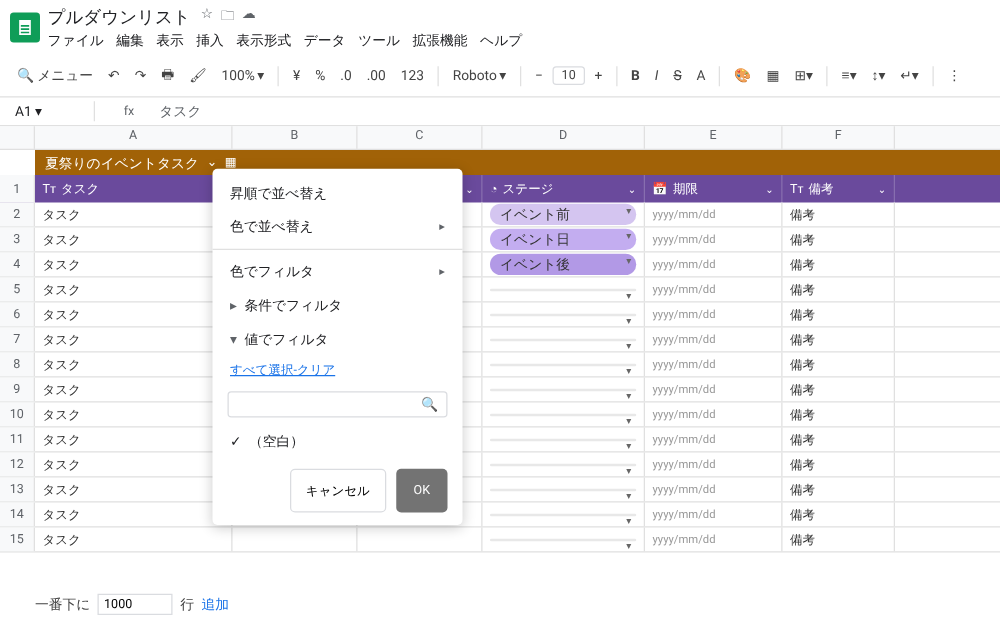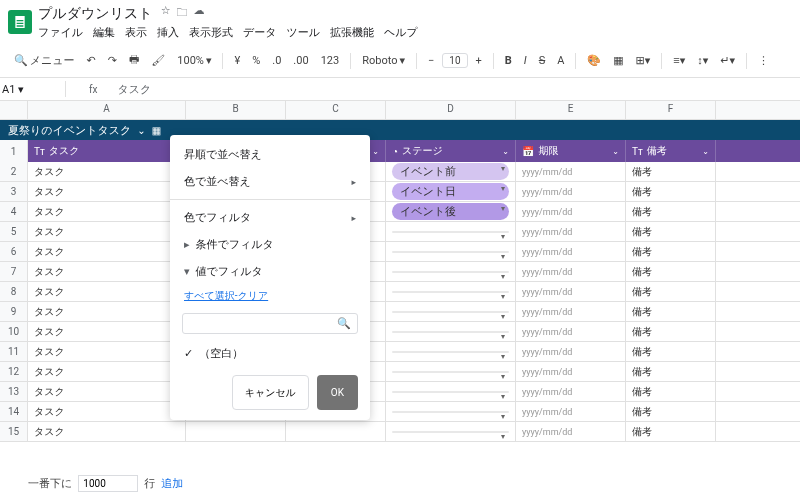--- a/index.html
+++ b/index.html
@@ -10,34 +10,34 @@
 .title-block{display:flex;flex-direction:column;gap:2px}
 .title-row{display:flex;align-items:center;gap:8px}
 .doc-title{font-size:14px;color:#202124}
 .title-icons{display:flex;gap:6px;color:#5f6368}
 .menubar{display:flex;gap:10px;font-size:11px;color:#202124}
 .menubar span{cursor:pointer}
 .toolbar{display:flex;align-items:center;gap:4px;padding:4px 10px;border-bottom:1px solid #e0e0e0;color:#444}
 .tbtn{padding:3px 4px;font-size:11px;display:flex;align-items:center;gap:2px;cursor:pointer;border-radius:3px}
 .sep{width:1px;height:16px;background:#e0e0e0;margin:0 3px}
 .fontsize-box{border:1px solid #dadce0;padding:1px 6px;border-radius:3px;font-size:10px}
-.namebox{display:flex;align-items:center;gap:20px;padding:3px 2px;border-bottom:1px solid #e0e0e0}
+.namebox{display:flex;align-items:center;gap:20px;padding:3px 12px;border-bottom:1px solid #e0e0e0}
 .cellref{font-size:11px;width:40px}
 .fx{color:#5f6368;font-size:10px}
 .fxval{font-size:11px;color:#5f6368}
 .grid-wrap{position:relative}
 .col-headers{display:flex;background:#f8f9fa;border-bottom:1px solid #e0e0e0}
 .corner{width:28px;height:18px;border-right:1px solid #e0e0e0}
 .col-h{flex:1;text-align:center;font-size:10px;color:#5f6368;border-right:1px solid #e0e0e0;padding:2px 0;min-width:0}
 .col-A{flex:0 0 158px}
 .col-B,.col-C{flex:0 0 100px}
 .col-D{flex:0 0 130px}
 .col-E{flex:0 0 110px}
 .col-F{flex:0 0 90px}
-.table-banner{display:flex;background:#0c4a6e;color:#fff;height:20px;align-items:center;}
+.table-banner{display:flex;background:#a16207;color:#fff;height:20px;align-items:center;margin-left:28px}
 .banner-title{padding:0 8px;font-size:11px;display:flex;align-items:center;gap:6px}
 .col-row{display:flex;background:#6a4a9c;color:#fff;height:22px;align-items:center}
 .rownum-h{width:28px;background:#f8f9fa;color:#5f6368;border-right:1px solid #e0e0e0;text-align:center;font-size:10px;height:22px;display:flex;align-items:center;justify-content:center}
 .hdr-cell{padding:0 6px;font-size:10px;display:flex;align-items:center;gap:4px;border-right:1px solid rgba(255,255,255,0.2);height:22px}
 .hdr-cell .dd{margin-left:auto;font-size:8px}
 .data-row{display:flex;height:20px;border-bottom:1px solid #e0e0e0}
 .rownum{width:28px;background:#f8f9fa;border-right:1px solid #e0e0e0;text-align:center;font-size:10px;color:#5f6368;display:flex;align-items:center;justify-content:center}
 .cell{padding:0 6px;font-size:10px;border-right:1px solid #e0e0e0;display:flex;align-items:center;color:#333;min-width:0}
 .chip{background:#e8e8e8;border-radius:10px;padding:1px 18px 1px 8px;font-size:11px;position:relative;width:100%;color:#333}
 .chip::after{content:"▾";position:absolute;right:4px;font-size:8px;color:#666}

